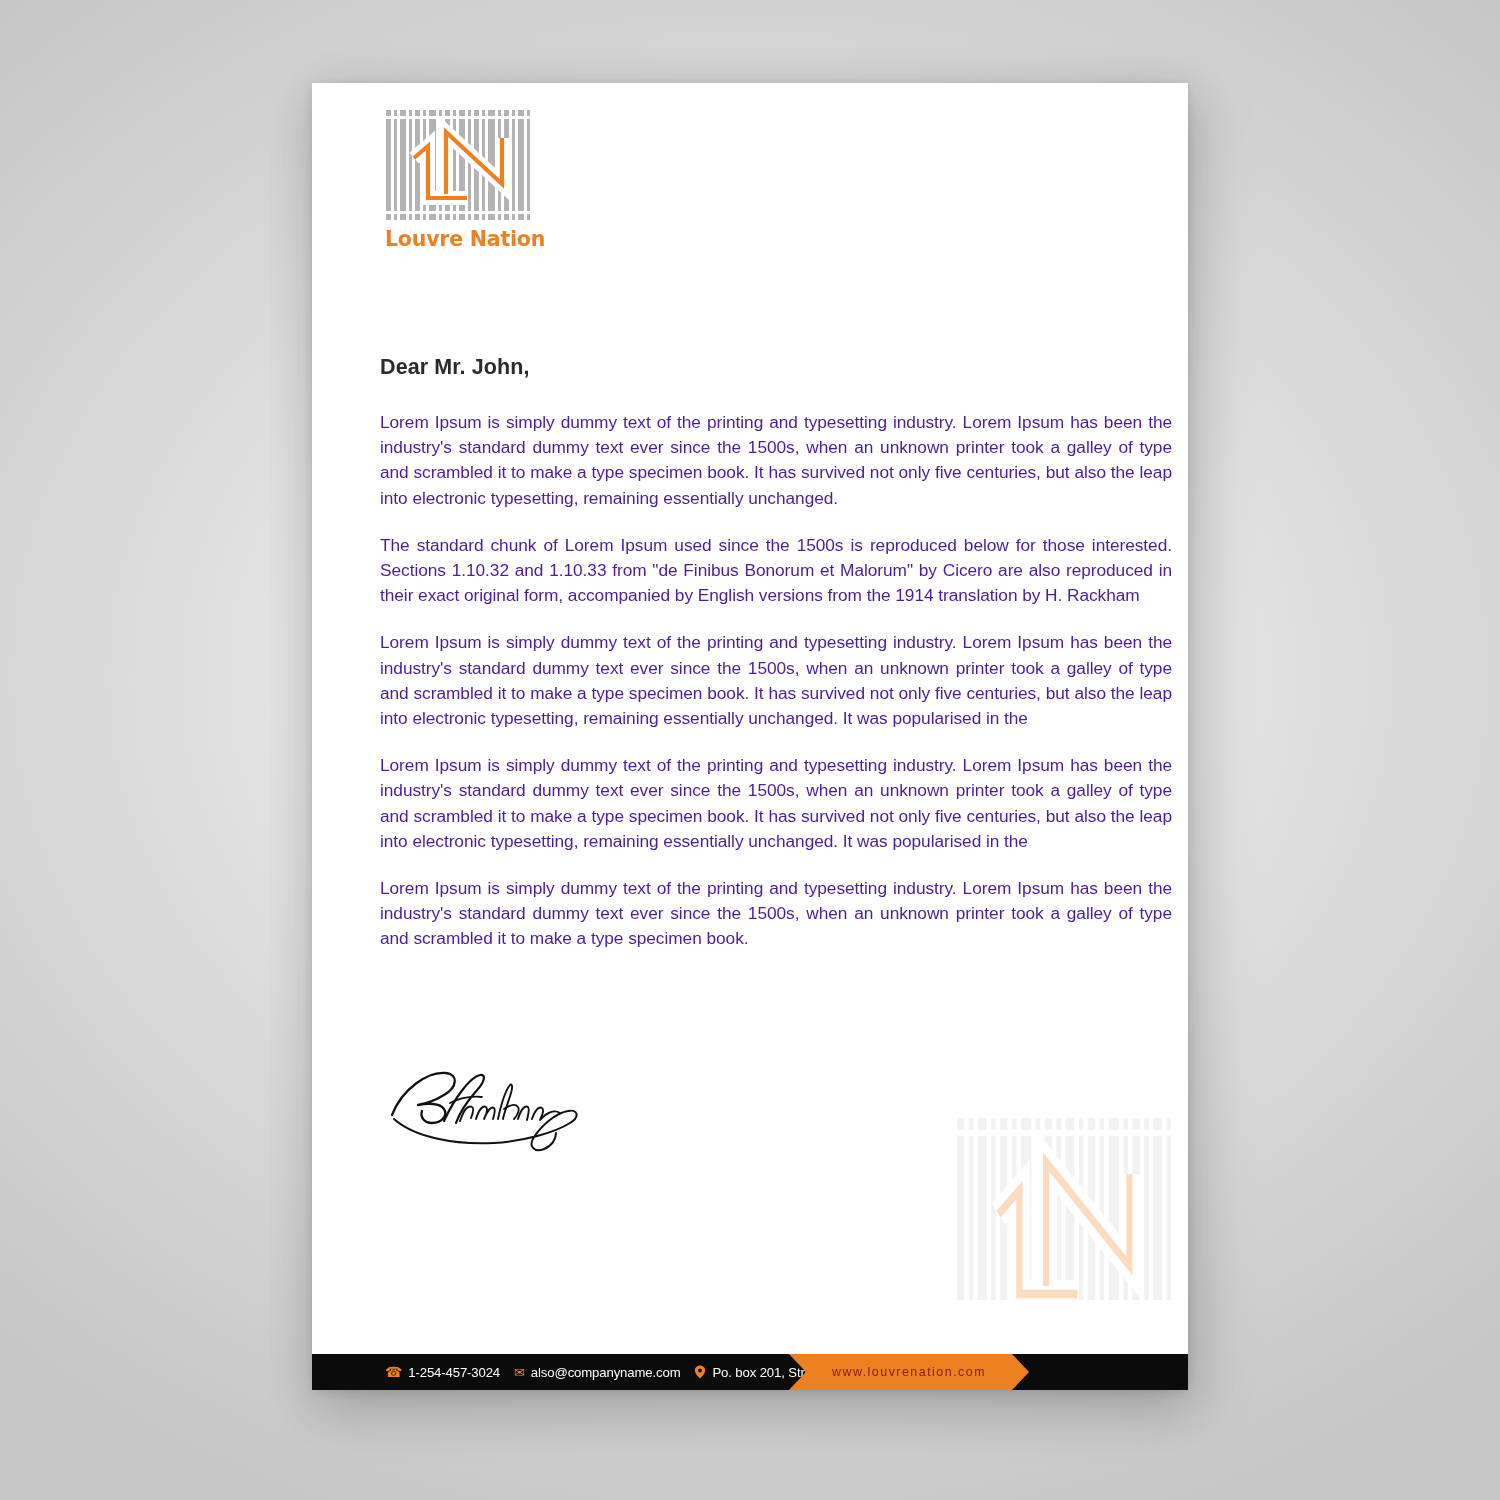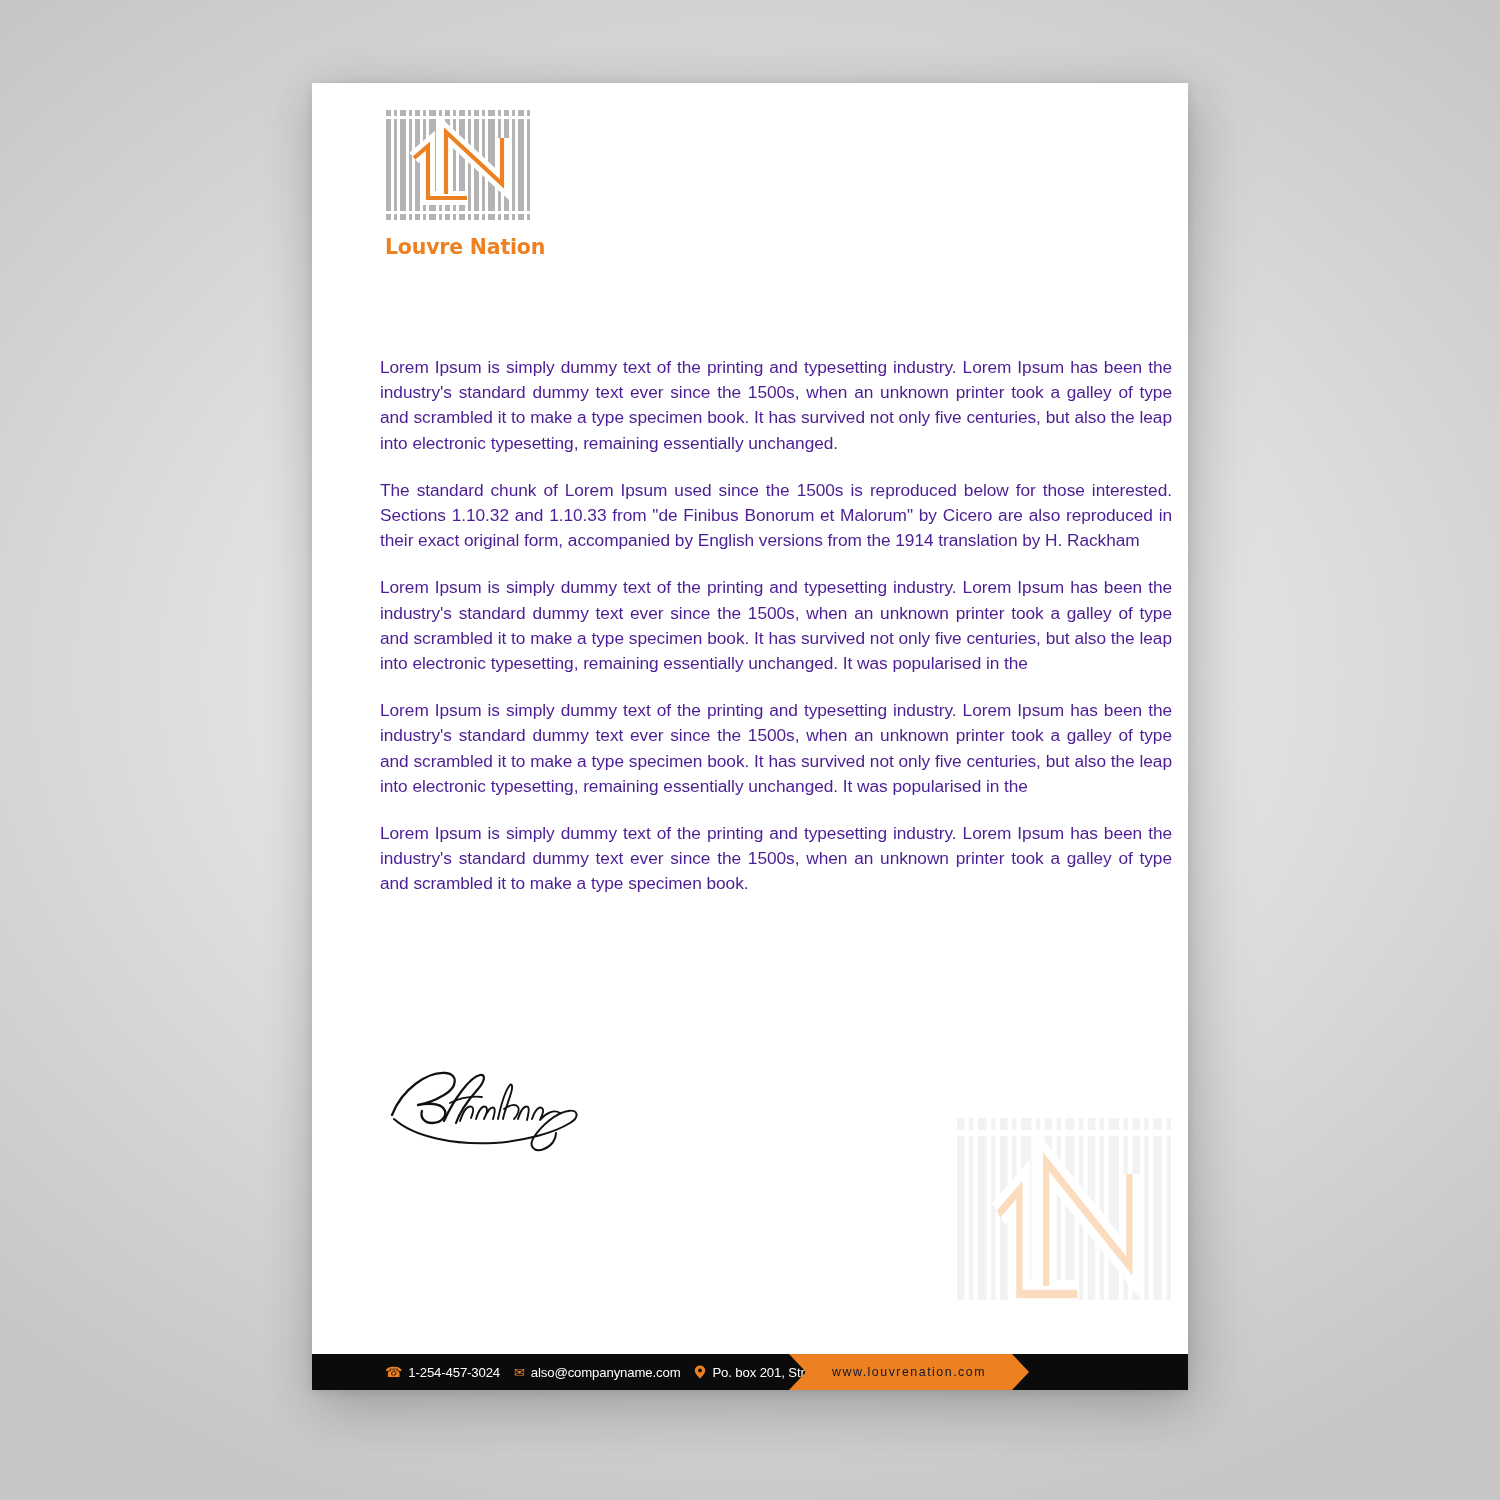--- a/index.html
+++ b/index.html
@@ -41,21 +41,21 @@
     top: 27px;
     width: 150px;
   }
   .logo-mark {
     width: 148px;
     height: 110px;
     display: block;
   }
   .logo-wordmark {
     display: block;
-    margin-top: 15px;
+    margin-top: 7px;
     margin-left: 1px;
     font-family: "DejaVu Sans", sans-serif;
     font-weight: bold;
     font-size: 20.5px;
     letter-spacing: -0.2px;
     color: #ED8122;
     white-space: nowrap;
   }
 
   
@@ -154,21 +154,21 @@
     top: 0;
     height: 36px;
     width: 240px;
     background: #ED8122;
     clip-path: polygon(0 0, calc(100% - 17px) 0, 100% 50%, calc(100% - 17px) 100%, 0 100%, 17px 50%);
     display: flex;
     align-items: center;
     justify-content: center;
   }
   .web-text {
-    color: #0f172a;
+    color: #7f1d1d;
     font-family: "Liberation Sans", sans-serif;
     font-size: 12.4px;
     letter-spacing: 1.5px;
     white-space: nowrap;
   }
 </style>
 </head>
 <body>
 
 <div class="page">
@@ -210,20 +210,21 @@
 
       <g fill="none" stroke="#ED8122" stroke-width="4.2" stroke-linejoin="miter" stroke-linecap="butt">
         <path d="M 30 48 L 44 36 L 44 88 L 83 88"></path>
         <path d="M 62 84 L 62 22 L 118 74 L 118 28"></path>
       </g>
     </svg>
     <span class="logo-wordmark">Louvre Nation</span>
   </div>
 
   <div class="letter">
+    <div class="salutation">Dear Mr. John,</div>
     <p class="para">Lorem Ipsum is simply dummy text of the printing and typesetting industry. Lorem Ipsum has been the industry's standard dummy text ever since the 1500s, when an unknown printer took a galley of type and scrambled it to make a type specimen book. It has survived not only five centuries, but also the leap into electronic typesetting, remaining essentially unchanged.</p>
     <p class="para">The standard chunk of Lorem Ipsum used since the 1500s is reproduced below for those interested. Sections 1.10.32 and 1.10.33 from "de Finibus Bonorum et Malorum" by Cicero are also reproduced in their exact original form, accompanied by English versions from the 1914 translation by H. Rackham</p>
     <p class="para">Lorem Ipsum is simply dummy text of the printing and typesetting industry. Lorem Ipsum has been the industry's standard dummy text ever since the 1500s, when an unknown printer took a galley of type and scrambled it to make a type specimen book. It has survived not only five centuries, but also the leap into electronic typesetting, remaining essentially unchanged. It was popularised in the</p>
     <p class="para">Lorem Ipsum is simply dummy text of the printing and typesetting industry. Lorem Ipsum has been the industry's standard dummy text ever since the 1500s, when an unknown printer took a galley of type and scrambled it to make a type specimen book. It has survived not only five centuries, but also the leap into electronic typesetting, remaining essentially unchanged. It was popularised in the</p>
     <p class="para">Lorem Ipsum is simply dummy text of the printing and typesetting industry. Lorem Ipsum has been the industry's standard dummy text ever since the 1500s, when an unknown printer took a galley of type and scrambled it to make a type specimen book.</p>
   </div>
 
   <div class="signature">
     <svg viewBox="0 0 200 96">
       <g fill="none" stroke="#111111" stroke-linecap="round" stroke-linejoin="round">

